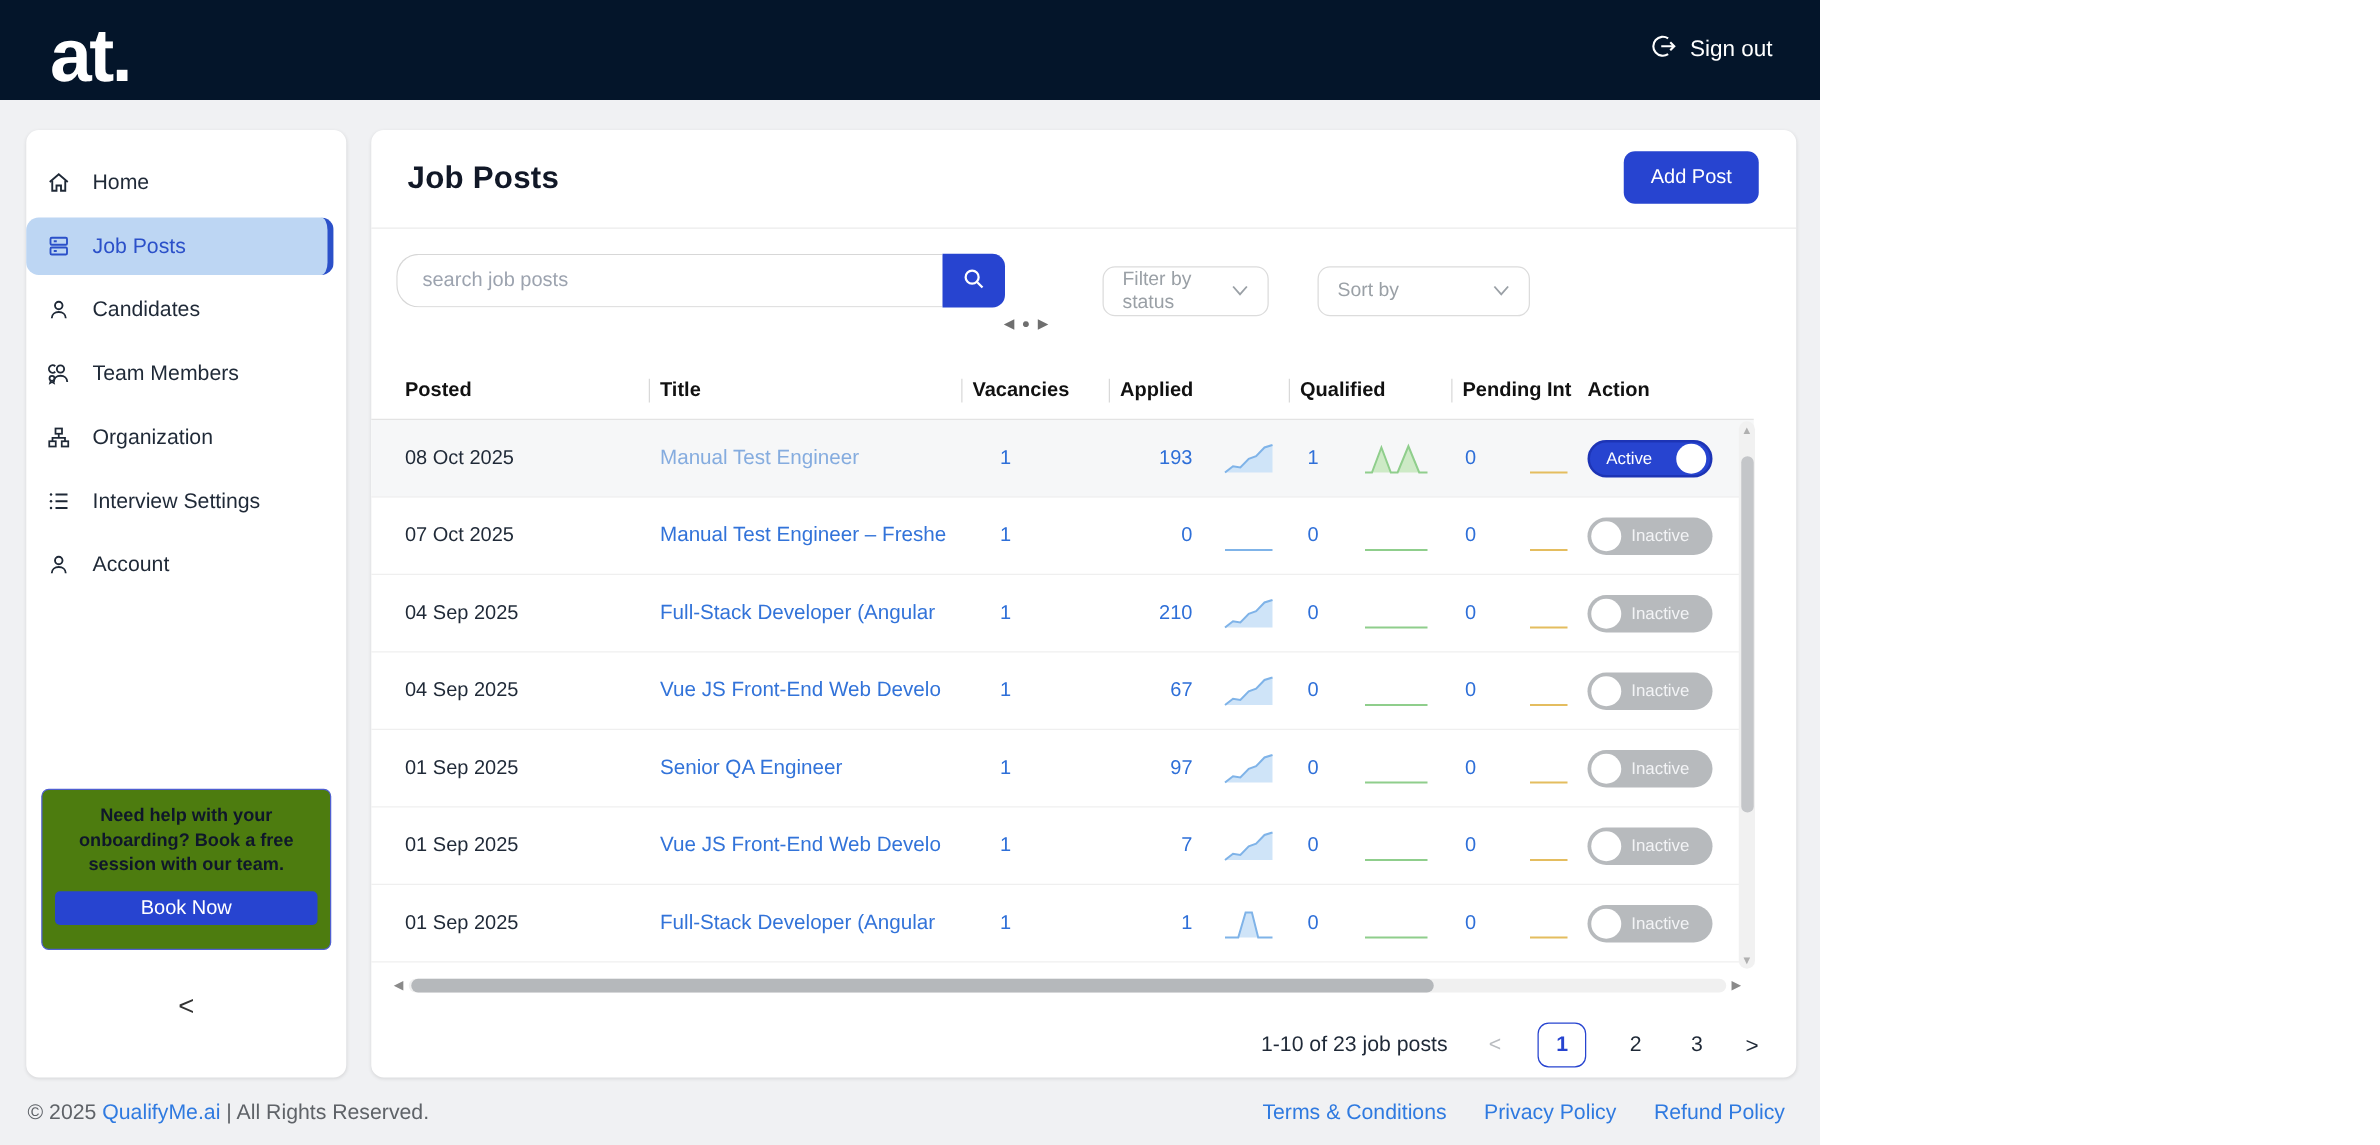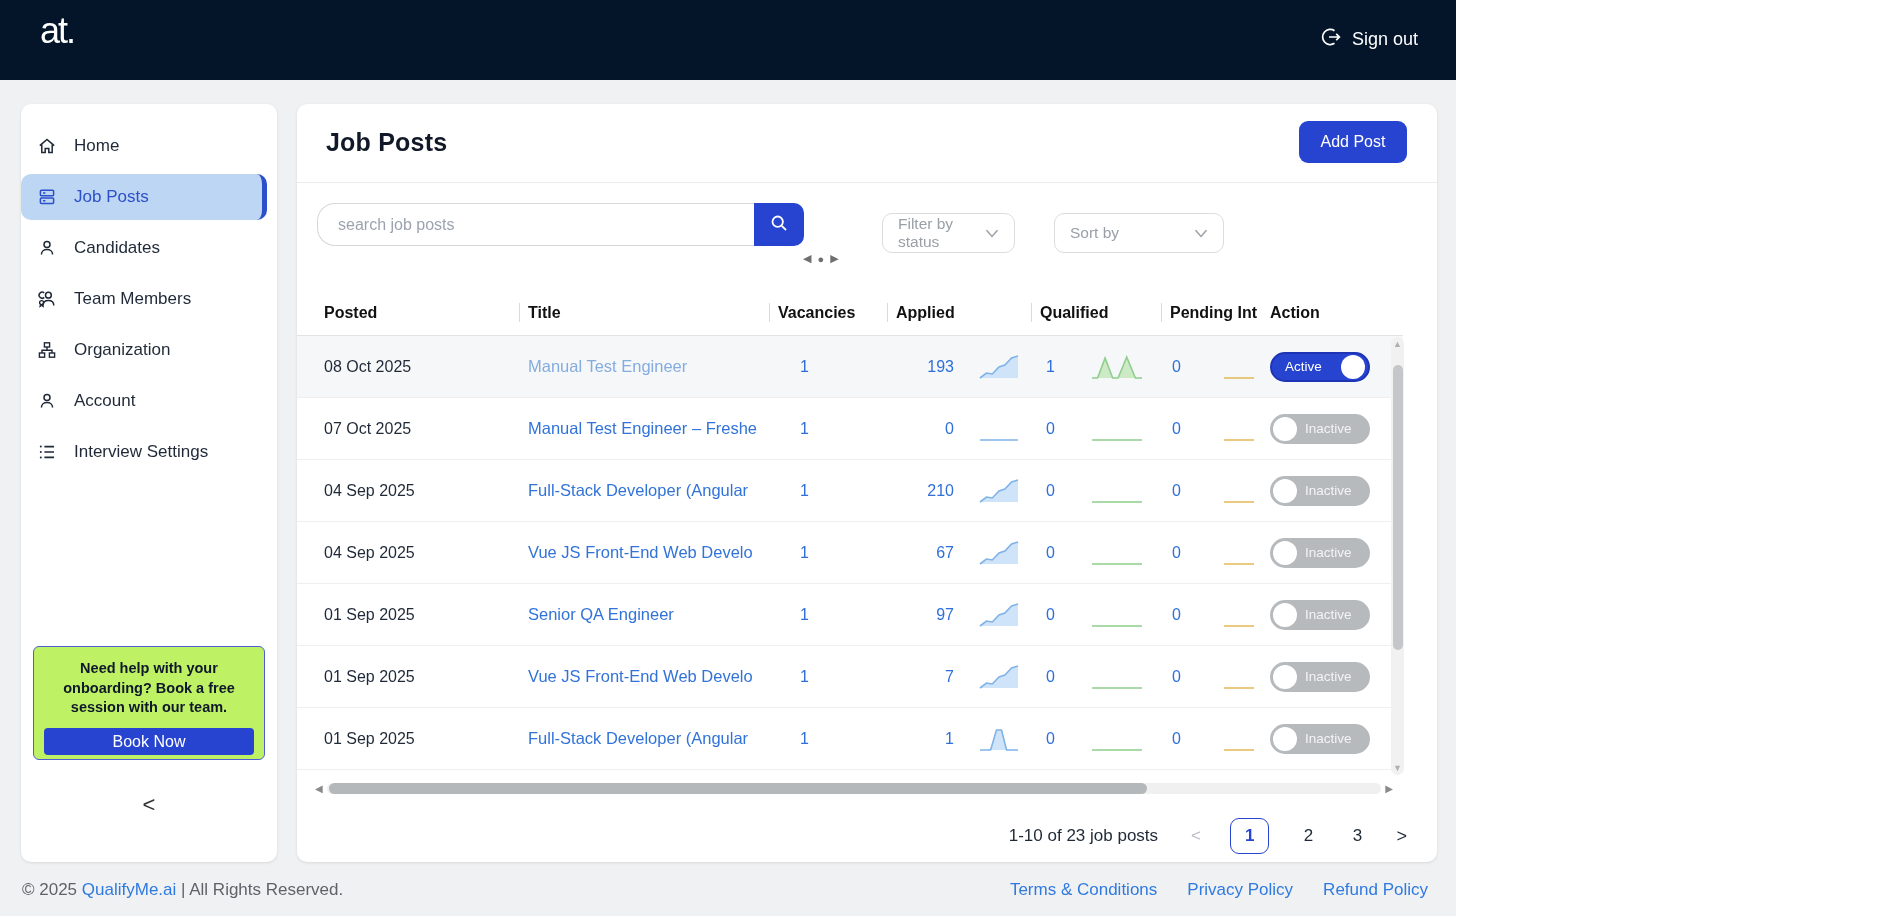--- a/index.html
+++ b/index.html
@@ -1,30 +1,30 @@
 <!DOCTYPE html>
 <html><head>
 <meta charset="utf-8">
 <style>
   * { margin:0; padding:0; box-sizing:border-box; }
   html,body { width:1904px; height:916px; background:#ffffff; font-family:"Liberation Sans", sans-serif; }
   .page { position:relative; width:1456px; height:916px; background:#f0f1f3; overflow:hidden; }
 
   
   .topbar { position:absolute; left:0; top:0; width:1456px; height:80px; background:#04152a; }
-  .logo { position:absolute; left:40px; top:10px; font-size:36px; font-weight:400; letter-spacing:-2px; color:#fff; }
+  .logo { position:absolute; left:40px; top:10px; font-size:60px; font-weight:700; letter-spacing:-2px; color:#fff; }
   .signout { position:absolute; right:38px; top:26px; display:flex; align-items:center; gap:10px; color:#fff; font-size:18px; cursor:pointer; }
 
   
   .sidebar { position:absolute; left:21px; top:104px; width:256px; height:758px; background:#fff; border-radius:10px; box-shadow:0 1px 3px rgba(0,0,0,.10); }
   .nav { padding-top:14px; }
   .nav-item { display:flex; align-items:center; gap:17px; height:46px; padding-left:16px; margin:5px 10px 5px 0; font-size:17px; color:#1f2937; cursor:pointer; border-right:5px solid transparent; }
   .nav-item svg { width:20px; height:20px; flex:0 0 20px; }
   .nav-item.active { background:#bdd6f3; color:#2b50c9; border-right:5px solid #2b50c9; border-radius:10px; font-weight:400; }
-  .help-box { position:absolute; left:12px; right:12px; bottom:102px; border:1px solid #4f5fd0; border-radius:6px; padding:12px 10px 4px; text-align:center; background:#bef264; }
+  .help-box { position:absolute; left:12px; right:12px; bottom:102px; border:1px solid #4f5fd0; border-radius:6px; padding:12px 10px 19px; text-align:center; background:#4d7c0f; }
   .help-text { font-size:14.5px; line-height:1.35; color:#0f172a; font-weight:600; }
   .book-now { display:block; width:100%; margin-top:10px; height:27px; background:#2744d0; color:#fff; border:none; border-radius:4px; font-size:16px; font-family:inherit; cursor:pointer; }
   .collapse { position:absolute; bottom:44px; left:0; right:0; text-align:center; font-size:22px; color:#333; cursor:pointer; font-weight:400; }
 
   
   .main-card { position:absolute; left:297px; top:104px; width:1140px; height:758px; background:#fff; border-radius:10px; box-shadow:0 1px 3px rgba(0,0,0,.10); }
   .page-title { position:absolute; left:29px; top:24px; font-size:25px; font-weight:700; color:#111827; letter-spacing:.2px; }
   .add-post { position:absolute; right:30px; top:17px; width:108px; height:42px; background:#2744d0; color:#fff; border:none; border-radius:9px; font-size:16px; font-family:inherit; cursor:pointer; }
   .header-divider { position:absolute; left:0; right:0; top:78px; border-top:1px solid #ebebeb; }
 
@@ -161,36 +161,36 @@
               <rect x="2.4" y="13" width="5.2" height="4.2" fill="none" stroke="currentColor" stroke-width="1.4"></rect>
               <rect x="12.4" y="13" width="5.2" height="4.2" fill="none" stroke="currentColor" stroke-width="1.4"></rect>
               <path d="M10 7 V10.2 M5 13 V10.2 H15 V13" fill="none" stroke="currentColor" stroke-width="1.4"></path>
             </svg>
           </span>
           <span>Organization</span>
         </div>
         <div class="nav-item">
           <span style="display:flex">
             <svg viewBox="0 0 20 20">
-              <circle cx="10" cy="6.4" r="3" fill="none" stroke="currentColor" stroke-width="1.5"></circle>
-              <path d="M4.4 16.6 c0-3.2 2.6-5 5.6-5 s5.6 1.8 5.6 5" fill="none" stroke="currentColor" stroke-width="1.5"></path>
-            </svg>
-          </span>
-          <span>Account</span>
-        </div>
-        <div class="nav-item">
-          <span style="display:flex">
-            <svg viewBox="0 0 20 20">
               <path d="M7.4 4.6 H17 M7.4 10 H17 M7.4 15.4 H17" stroke="currentColor" stroke-width="1.6"></path>
               <circle cx="3.8" cy="4.6" r="1" fill="currentColor"></circle>
               <circle cx="3.8" cy="10" r="1" fill="currentColor"></circle>
               <circle cx="3.8" cy="15.4" r="1" fill="currentColor"></circle>
             </svg>
           </span>
           <span>Interview Settings</span>
+        </div>
+        <div class="nav-item">
+          <span style="display:flex">
+            <svg viewBox="0 0 20 20">
+              <circle cx="10" cy="6.4" r="3" fill="none" stroke="currentColor" stroke-width="1.5"></circle>
+              <path d="M4.4 16.6 c0-3.2 2.6-5 5.6-5 s5.6 1.8 5.6 5" fill="none" stroke="currentColor" stroke-width="1.5"></path>
+            </svg>
+          </span>
+          <span>Account</span>
         </div>
       </nav>
     <div class="help-box">
       <div class="help-text">Need help with your onboarding? Book a free session with our team.</div>
       <button class="book-now">Book Now</button>
     </div>
     <div class="collapse">&lt;</div>
   </aside>
 
   <section class="main-card">

